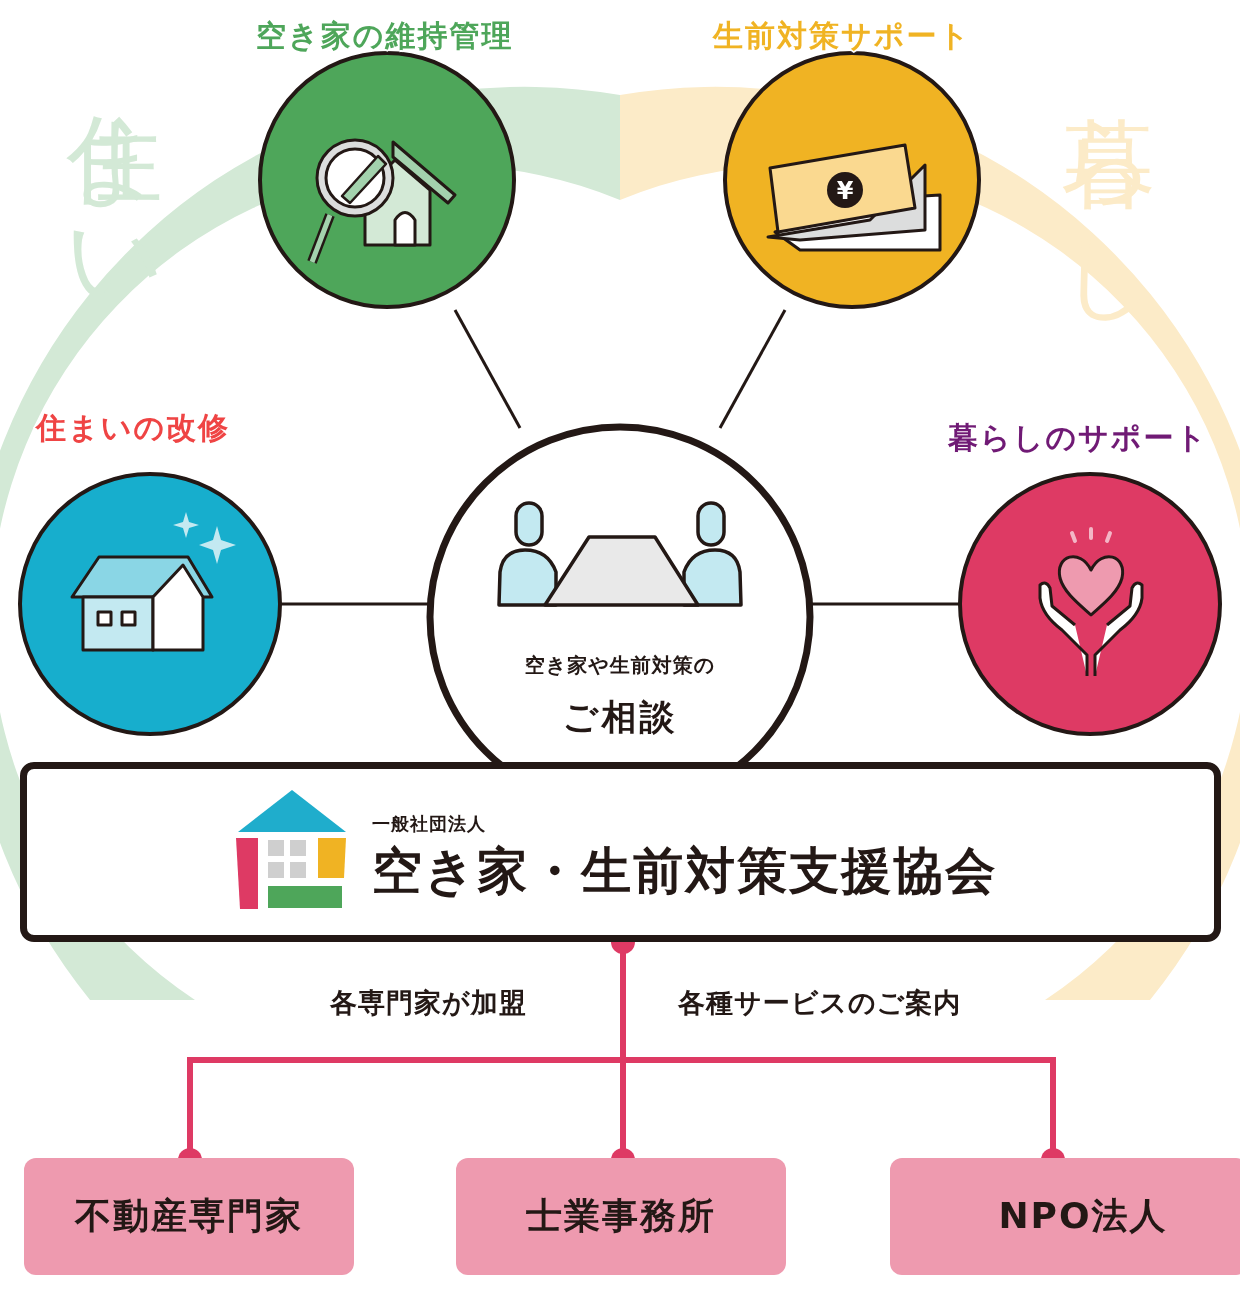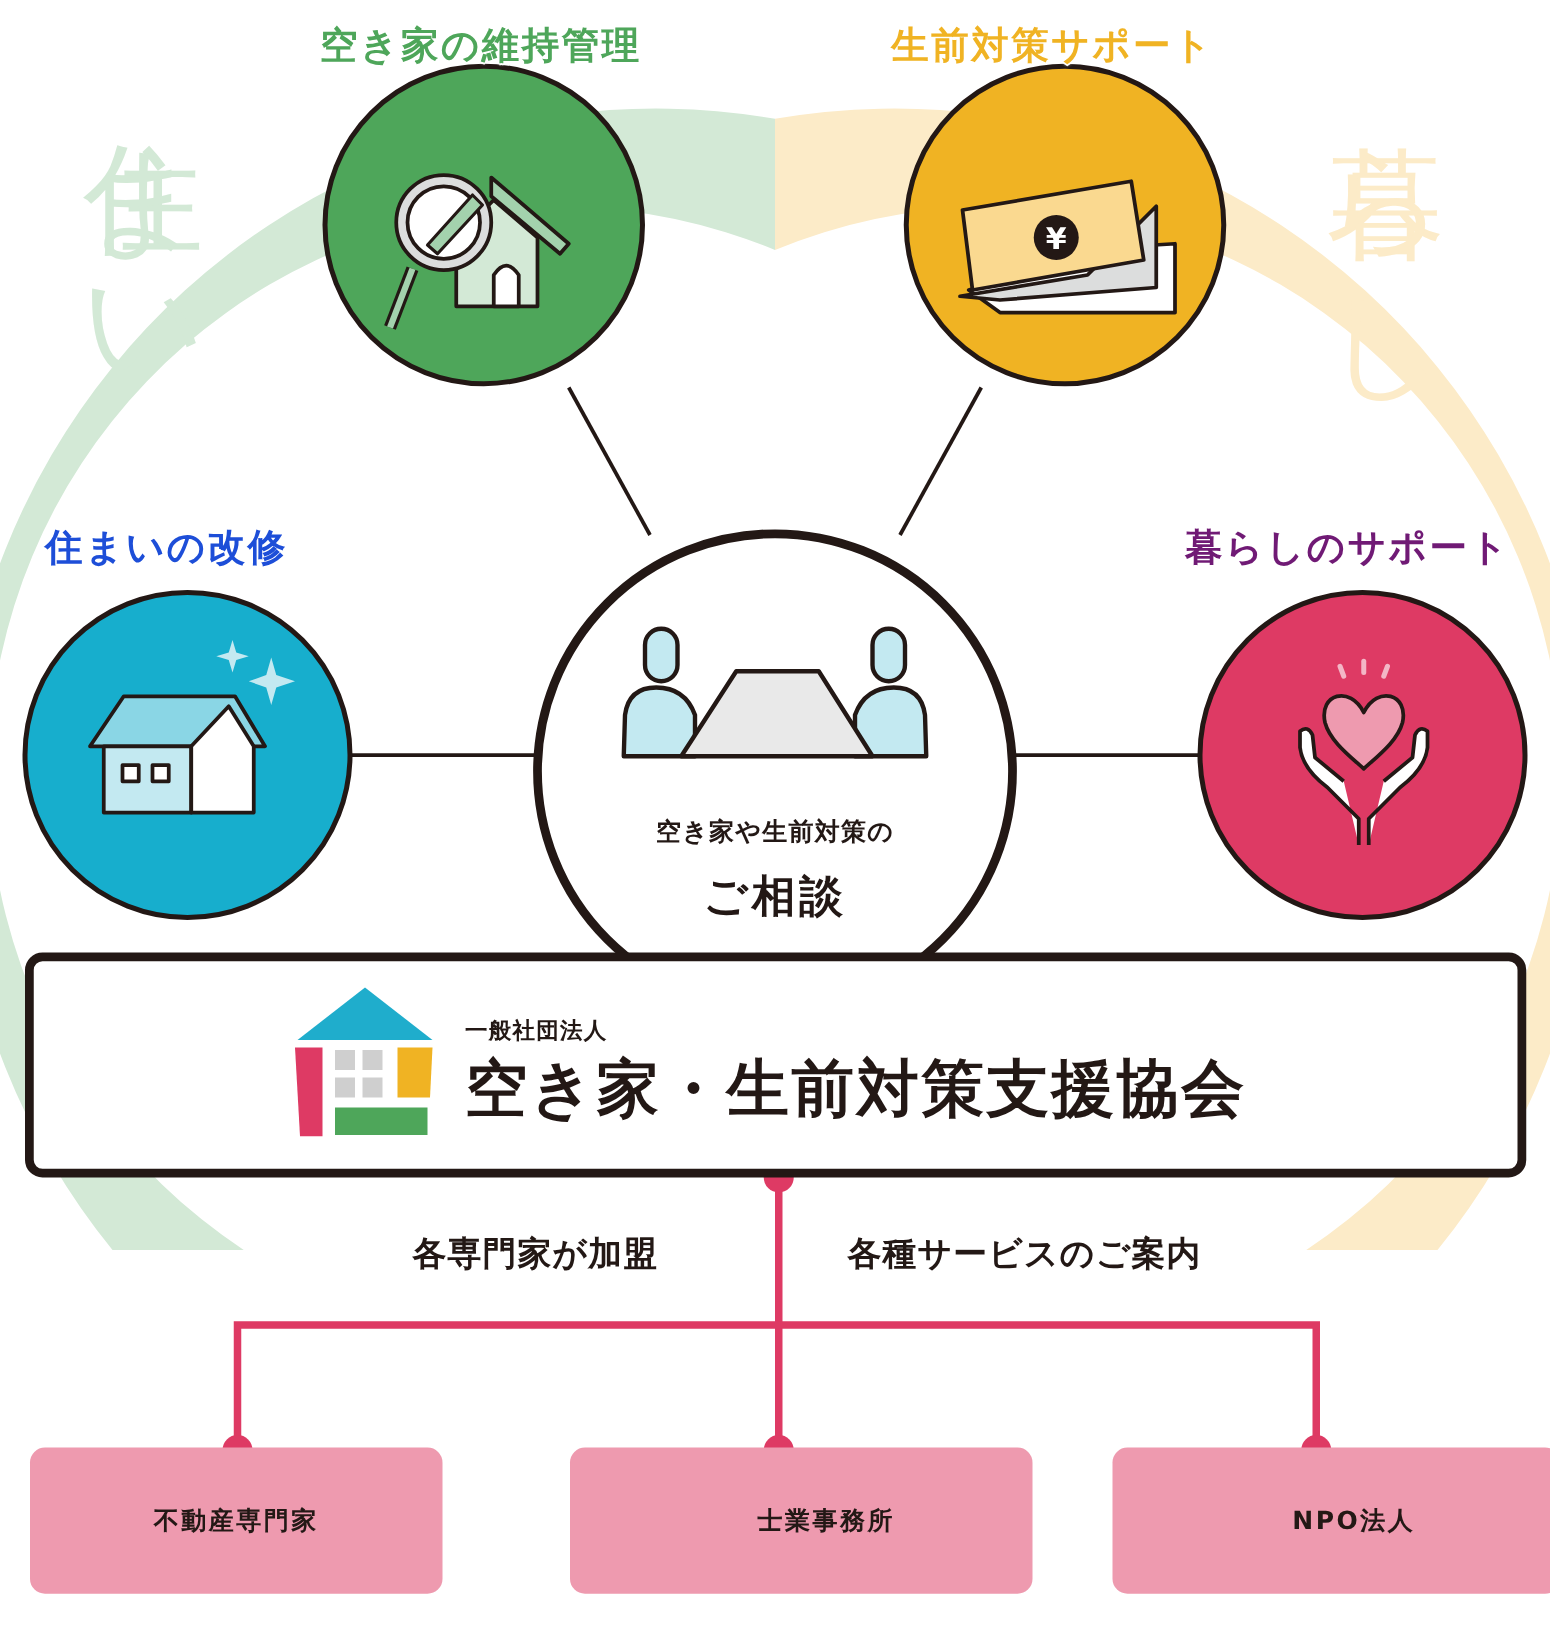--- a/index.html
+++ b/index.html
@@ -11,21 +11,21 @@
            text-shadow: 0 0 3px #fff, 0 0 3px #fff, 2px 0 0 #fff, -2px 0 0 #fff, 0 2px 0 #fff, 0 -2px 0 #fff; }
   .vert { position:absolute; writing-mode:vertical-rl; font-size:96px; font-weight:normal; letter-spacing:10px; line-height:1; }
   .center-text { position:absolute; text-align:center; color:#231815; font-weight:bold; }
   .org-box { position:absolute; left:20px; top:762px; width:1187px; height:166px;
              border:7px solid #231815; border-radius:14px; background:#fff; }
   .org-sub { position:absolute; left:372px; top:812px; font-size:18px; color:#231815; font-weight:bold; letter-spacing:1px; }
   .org-name { position:absolute; left:372px; top:838px; font-size:50px; color:#231815; font-weight:bold; letter-spacing:2px; white-space:nowrap; }
   .mid-label { position:absolute; font-size:27px; color:#231815; font-weight:bold; letter-spacing:1px; white-space:nowrap;text-align:center; }
   .member-box { position:absolute; top:1158px; height:117px; background:#ee9aaf; border-radius:12px;
                 display:flex; align-items:center; justify-content:center;
-                font-size:20px; font-weight:bold; color:#231815; letter-spacing:2px; }
+                font-size:36px; font-weight:bold; color:#231815; letter-spacing:2px; }
 </style>
 </head>
 <body>
 
 <svg class="bg" width="1240" height="1300" viewBox="0 0 1240 1300">
 
   <g>
     <path d="M 90 1000 A 560 560 0 0 1 620 95 L 620 200 A 455 455 0 0 0 195 1000 Z" fill="#d3e9d6"></path>
     <path d="M 620 95 A 560 560 0 0 1 1150 1000 L 1045 1000 A 455 455 0 0 0 620 200 Z" fill="#fcebc8"></path>
   </g>
@@ -112,21 +112,21 @@
     <circle cx="623" cy="1160" r="12"></circle>
     <circle cx="1053" cy="1160" r="12"></circle>
   </g>
 </svg>
 
 <div class="vert" style="left:68px; top:40px; color:#d3e9d6;">住まい</div>
 <div class="vert" style="left:1062px; top:40px; color:#fcebc8;">暮らし</div>
 
 <div class="label" style="left:256px; top:16px; color:#4ea65a;">空き家の維持管理</div>
 <div class="label" style="left:713px; top:16px; color:#f0b323;">生前対策サポート</div>
-<div class="label" style="left:36px; top:418px; color:#1d4ed8;">住まいの改修</div>
+<div class="label" style="left:36px; top:408px; color:#ef4444;">住まいの改修</div>
 <div class="label" style="left:948px; top:418px; color:#701a75;">暮らしのサポート</div>
 
 <div class="center-text" style="left:440px; top:652px; width:360px; font-size:20px; letter-spacing:1px;">空き家や生前対策の</div>
 <div class="center-text" style="left:440px; top:694px; width:360px; font-size:35px; letter-spacing:3px;">ご相談</div>
 
 <div class="org-box"></div>
 <svg class="abs" style="left:234px; top:788px;" width="116" height="124" viewBox="0 0 116 124">
   <polygon points="58,2 112,44 4,44" fill="#1fadcc"></polygon>
   <polygon points="2,50 24,50 24,121 6,121" fill="#de3a64"></polygon>
   <rect x="34" y="52" width="16" height="16" fill="#cfcfcf"></rect>
@@ -138,18 +138,18 @@
 </svg>
 <div class="org-sub">一般社団法人</div>
 <div class="org-name">空き家・生前対策支援協会</div>
 
 <div class="mid-label" style="left:330px; top:985px;">各専門家が加盟</div>
 <div class="mid-label" style="left:678px; top:985px;">各種サービスのご案内</div>
 
 <div class="member-box" style="left:24px; width:330px;">
   <span>不動産専門家</span>
 </div>
-<div class="member-box" style="left:456px; width:330px;padding-left:40px;">
+<div class="member-box" style="left:456px; width:330px;">
   <span>士業事務所</span>
 </div>
 <div class="member-box" style="left:890px; width:330px;padding-left:28px;">
   <span>NPO法人</span>
 </div>
 
 </body></html>

